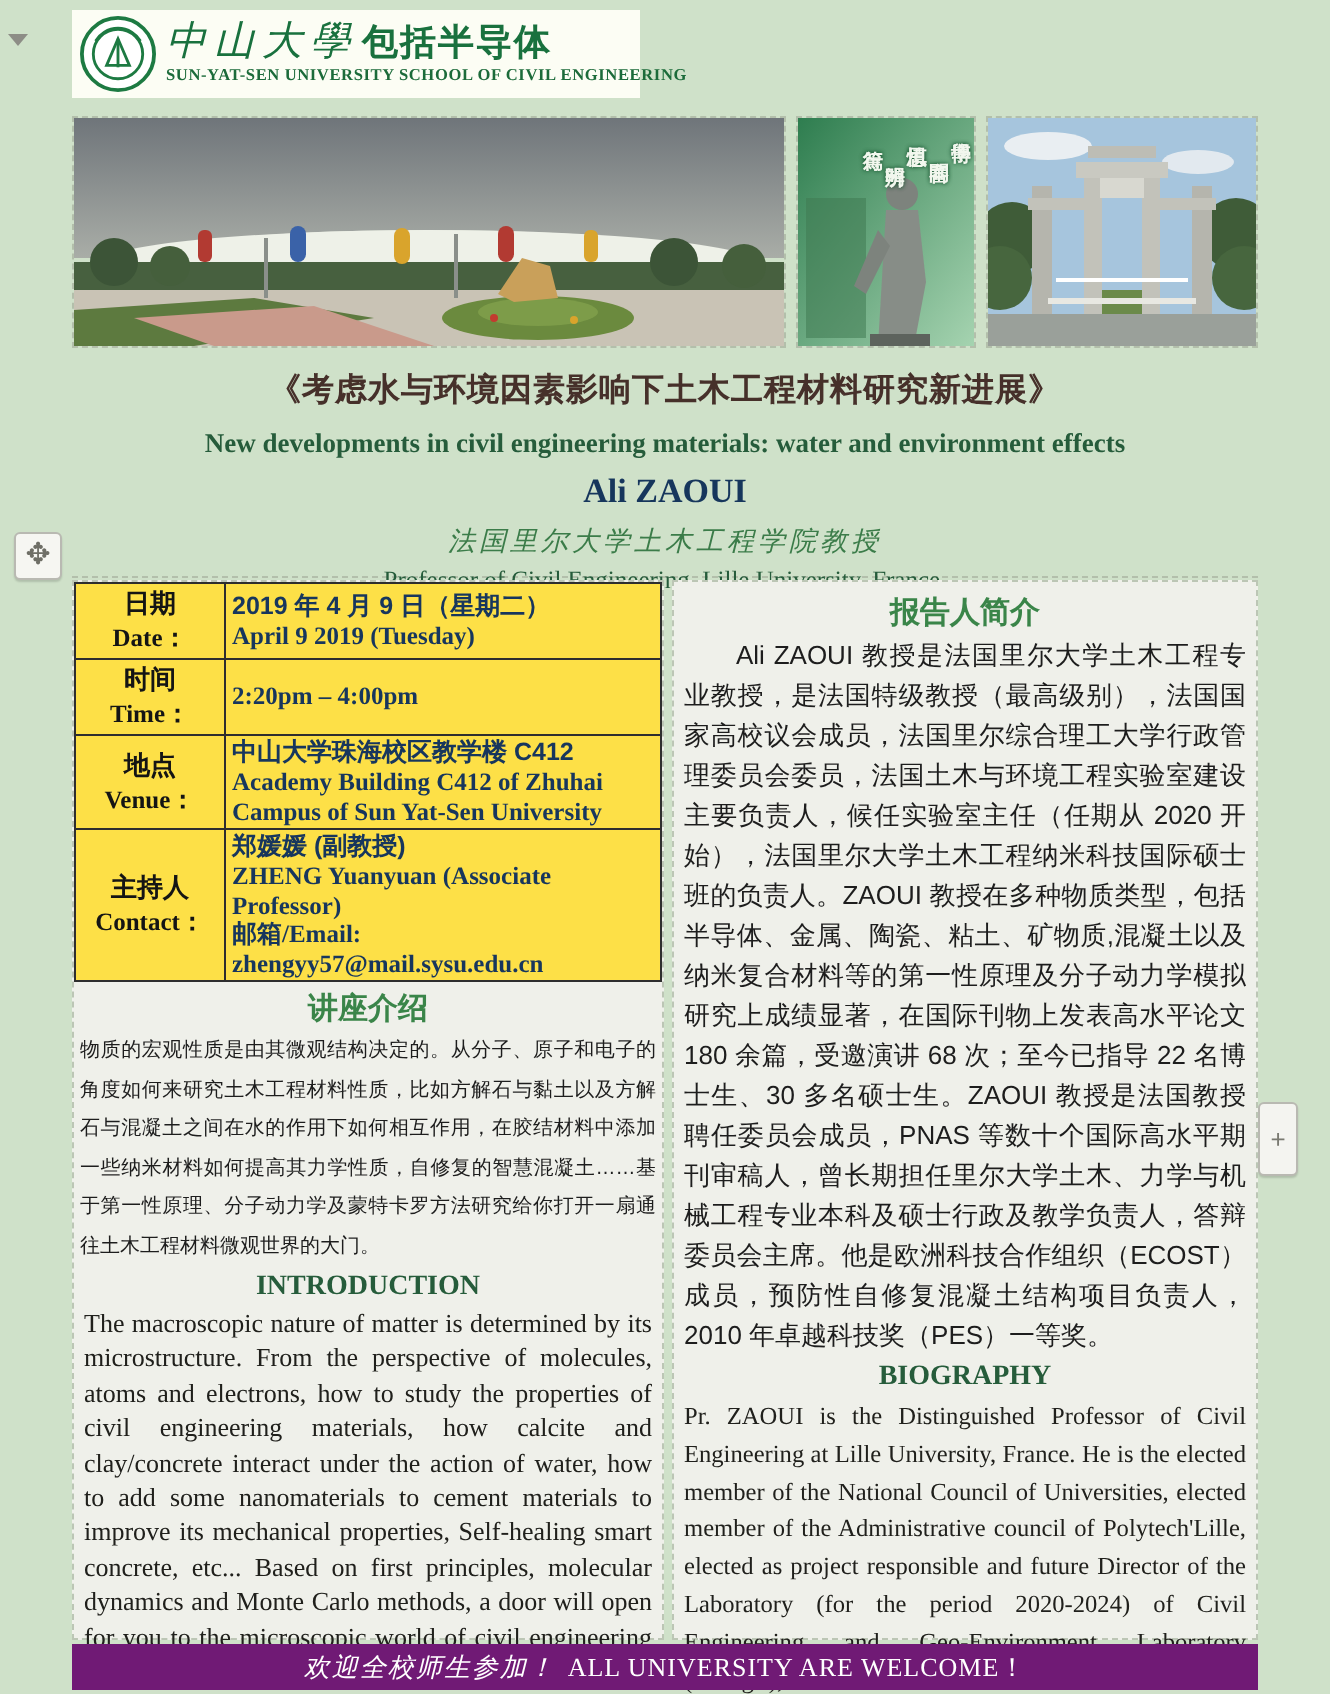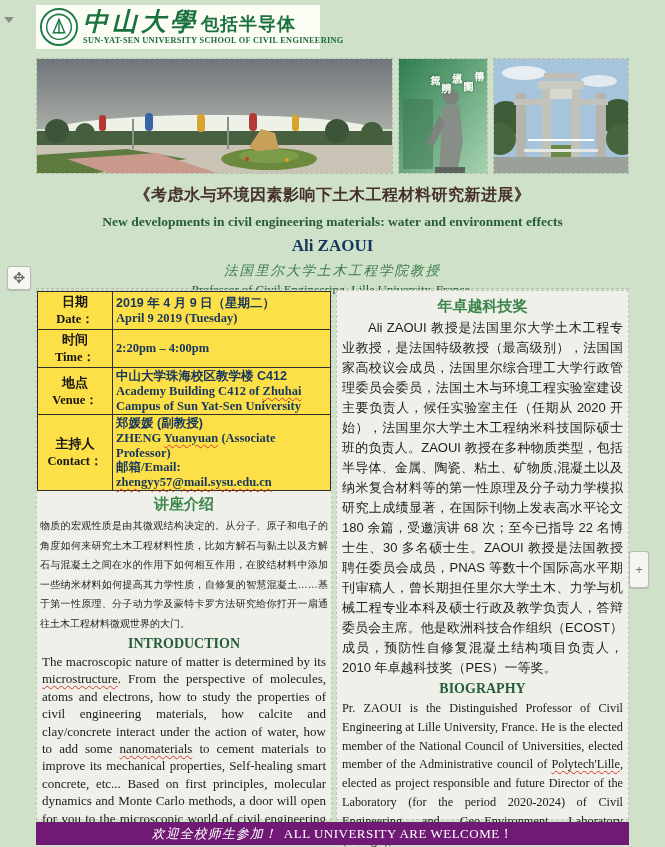--- a/index.html
+++ b/index.html
@@ -12,21 +12,21 @@
   
   .corner-tri{position:absolute;left:4px;top:17px;width:0;height:0;
     border-left:5px solid transparent;border-right:5px solid transparent;
     border-top:6px solid #8d8d86;}
   
   .header{position:absolute;left:36px;top:5px;width:284px;height:44px;
     background:#fcfdf4;display:flex;align-items:center;padding:1px 4px;box-sizing:border-box;}
   .logo{width:38px;height:38px;flex:0 0 auto;margin-right:5px;}
   .header-text{display:flex;flex-direction:column;line-height:1;}
   .header-cn{display:flex;align-items:baseline;color:#19713e;}
-  .header-cn .big{font-family:"Liberation Serif",serif;font-style:italic;font-weight:bold;font-size:25px;letter-spacing:4px;}
+  .header-cn .big{font-family:"Liberation Serif",serif;font-style:italic;font-weight:normal;font-size:20px;letter-spacing:4px;}
   .header-cn .small{font-weight:bold;font-size:18px;margin-left:2px;letter-spacing:1px;}
   .header-en{font-family:"Liberation Serif",serif;font-size:8.3px;color:#1c6b3a;font-weight:bold;letter-spacing:0.3px;margin-top:3px;white-space:nowrap;}
   
   .photo{position:absolute;top:58px;height:116px;border:1px dashed #b3bfab;box-sizing:border-box;overflow:hidden;}
   #photo-campus{left:36px;width:357px;}
   #photo-statue{left:398px;width:90px;}
   #photo-gate{left:493px;width:136px;}
   .motto-overlay{position:absolute;top:4px;right:3px;display:flex;flex-direction:row-reverse;gap:1px;}
   .motto-col{writing-mode:vertical-rl;color:#f2f7ee;font-family:"Liberation Serif",serif;
     font-size:10px;font-weight:bold;line-height:10px;text-shadow:0 0 2px #14502c;}
@@ -64,21 +64,21 @@
   .val-cn{font-size:12.5px;line-height:15px;}
   .val-en{font-family:"Liberation Serif",serif;font-size:12.5px;line-height:14.5px;}
   
   .h-cn{font-size:15px;font-weight:bold;color:#3a8549;text-align:center;margin:4px 0 2px;}
   .h-en{font-family:"Liberation Serif",serif;font-size:14px;font-weight:bold;color:#265c3b;text-align:center;margin:3px 0 1px;}
   .p-cn{font-size:10px;line-height:19.5px;color:#1d1d1d;text-align:justify;margin:0;padding:0 3px;}
   .p-en{font-family:"Liberation Serif",serif;font-size:13px;line-height:17.4px;color:#20201c;text-align:justify;margin:0;padding:0 5px;}
   .p-bio-cn{font-size:13px;line-height:20px;color:#1d1d1d;text-align:justify;margin:0;text-indent:2em;}
   .p-bio-en{font-family:"Liberation Serif",serif;font-size:12.3px;line-height:18.8px;color:#20201c;text-align:justify;margin:2px 0 0;}
   
-  .sq{text-decoration:underline;text-decoration-style:wavy;text-decoration-color:#d03a2a;text-decoration-thickness:1px;text-underline-offset:2px;}
+  .sq{text-decoration-style:wavy;text-decoration-color:#d03a2a;text-decoration-thickness:1px;text-underline-offset:2px;}
   
   .banner{position:absolute;left:36px;top:822px;width:593px;height:23px;background:#701a75;
     color:#ffffff;display:flex;align-items:center;justify-content:center;font-weight:normal;font-size:13px;}
   .banner .cn{font-family:"Liberation Serif",serif;font-style:italic;letter-spacing:1px;margin-right:6px;}
   .banner .en{font-family:"Liberation Serif",serif;letter-spacing:0.5px;}
 </style>
 </head>
 <body>
 
 <div class="corner-tri"></div>
@@ -240,21 +240,21 @@
   </tbody>
     </table>
 
   <div class="h-cn">讲座介绍</div>
   <p class="p-cn">物质的宏观性质是由其微观结构决定的。从分子、原子和电子的角度如何来研究土木工程材料性质，比如方解石与黏土以及方解石与混凝土之间在水的作用下如何相互作用，在胶结材料中添加一些纳米材料如何提高其力学性质，自修复的智慧混凝土……基于第一性原理、分子动力学及蒙特卡罗方法研究给你打开一扇通往土木工程材料微观世界的大门。</p>
   <div class="h-en">INTRODUCTION</div>
   <p class="p-en">The macroscopic nature of matter is determined by its <span class="sq">microstructure</span>. From the perspective of molecules, atoms and electrons, how to study the properties of civil engineering materials, how calcite and clay/concrete interact under the action of water, how to add some <span class="sq">nanomaterials</span> to cement materials to improve its mechanical properties, Self-healing smart concrete, etc... Based on first principles, molecular dynamics and Monte Carlo methods, a door will open for you to the microscopic world of civil engineering materials.</p>
 </div>
 
 <div class="panel" id="panel-right">
-  <div class="h-cn">年卓越科技奖</div>
+  <div class="h-cn">报告人简介</div>
   <p class="p-bio-cn">Ali ZAOUI 教授是法国里尔大学土木工程专业教授，是法国特级教授（最高级别），法国国家高校议会成员，法国里尔综合理工大学行政管理委员会委员，法国土木与环境工程实验室建设主要负责人，候任实验室主任（任期从 2020 开始），法国里尔大学土木工程纳米科技国际硕士班的负责人。ZAOUI 教授在多种物质类型，包括半导体、金属、陶瓷、粘土、矿物质,混凝土以及纳米复合材料等的第一性原理及分子动力学模拟研究上成绩显著，在国际刊物上发表高水平论文 180 余篇，受邀演讲 68 次；至今已指导 22 名博士生、30 多名硕士生。ZAOUI 教授是法国教授聘任委员会成员，PNAS 等数十个国际高水平期刊审稿人，曾长期担任里尔大学土木、力学与机械工程专业本科及硕士行政及教学负责人，答辩委员会主席。他是欧洲科技合作组织（ECOST）成员，预防性自修复混凝土结构项目负责人，2010 年卓越科技奖（PES）一等奖。</p>
   <div class="h-en">BIOGRAPHY</div>
   <p class="p-bio-en">Pr. ZAOUI is the Distinguished Professor of Civil Engineering at Lille University, France. He is the elected member of the National Council of Universities, elected member of the Administrative council of <span class="sq">Polytech'Lille</span>, elected as project responsible and future Director of the Laboratory (for the period 2020-2024) of Civil Engineering and Geo-Environment Laboratory (<span class="sq">LGCgE</span>), Director of the international master of  and nanotechnology for civil engineering. Pr. ZAOUI is the expert of first principles and molecular dynamic simulations, and has great achievements on many matters such as semiconductor, metal, ceramic, clay, minerals, concrete and . He has over 180 publications in international , as  speaker in 68 international conferences, has 22 PhD students already supervised and more than 30 Master students. Pr. ZAOUI is member of committees of recruitment of professors in France, reviewer of over 30 international journals including PNAS. He was director of bachelor and Master department in  including Civil Engineering, Mechanics and Mechanical engineering. He is appointed as member of the  'European Cooperation in Science and Technology' (ECOST) for the action Self-healing As preventive Repair of Concrete Structures' since 2016, and received Scientific excellence award (PES) of the first level in 2010.</p>
 </div>
 
 <div class="banner">
   <span class="cn">欢迎全校师生参加！</span>
   <span class="en">ALL UNIVERSITY ARE WELCOME！</span>
 </div>
 

